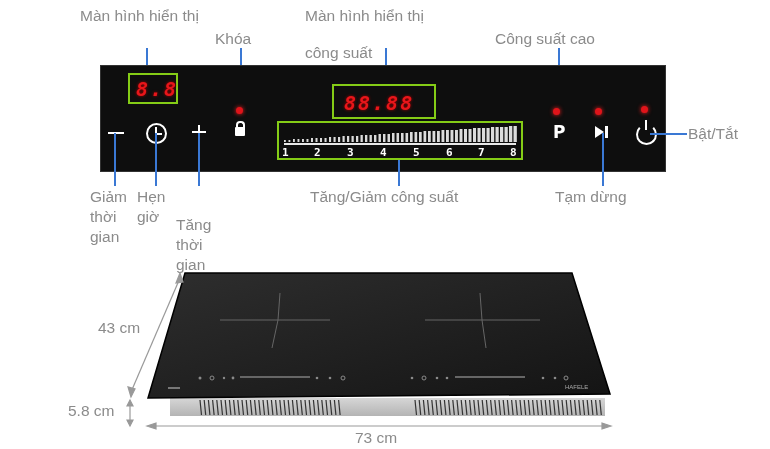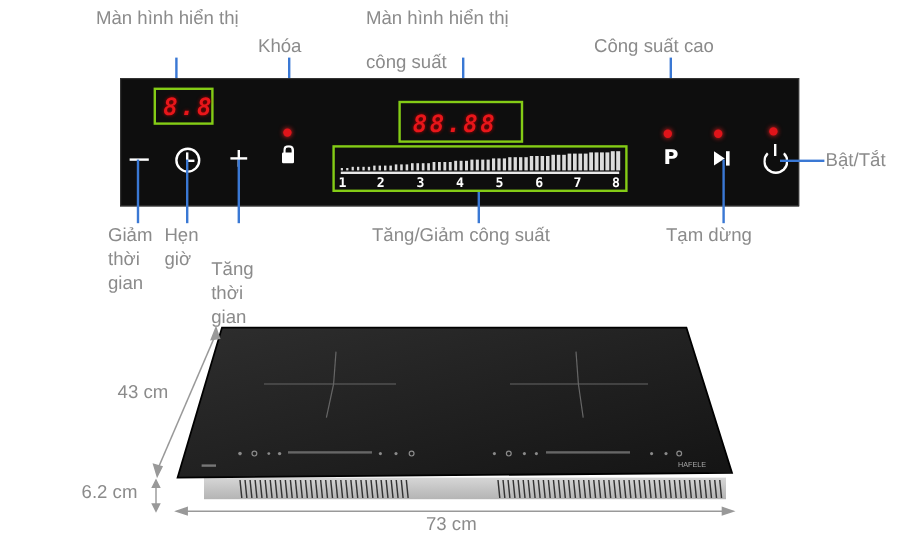--- a/index.html
+++ b/index.html
@@ -314,14 +314,14 @@
     <line x1="130" y1="403" x2="130" y2="423"></line>
     <polygon points="130,400 127,406 133,406"></polygon>
     <polygon points="130,426 127,420 133,420"></polygon>
     <line x1="152" y1="426" x2="606" y2="426"></line>
     <polygon points="147,426 156,423 156,429"></polygon>
     <polygon points="611,426 602,423 602,429"></polygon>
   </g>
 </svg>
 
 <div class="dim" style="left:98px; top:319px;">43 cm</div>
-<div class="dim" style="left:68px; top:402px;">6.2 cm</div>
+<div class="dim" style="left:68px; top:402px;">5.8 cm</div>
 <div class="dim" style="left:355px; top:429px;">73 cm</div>
 
 </body></html>

